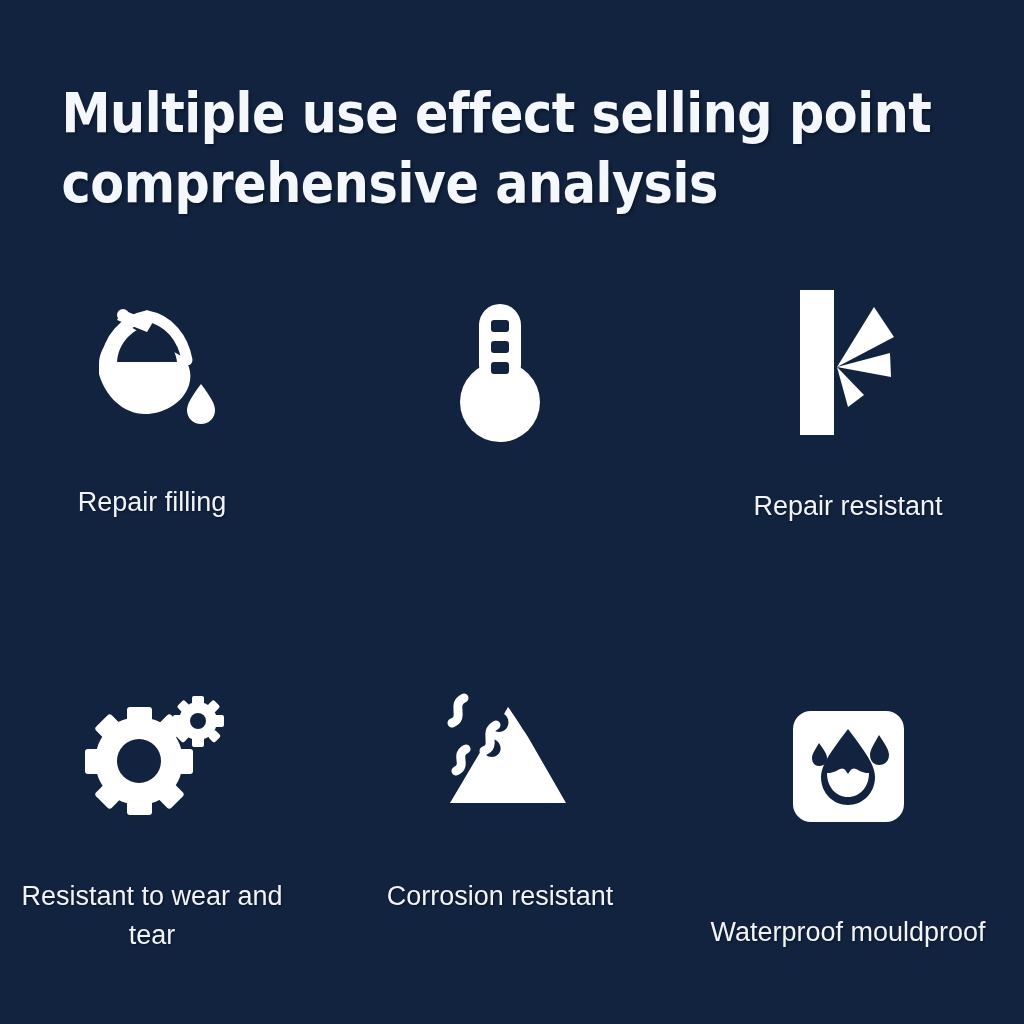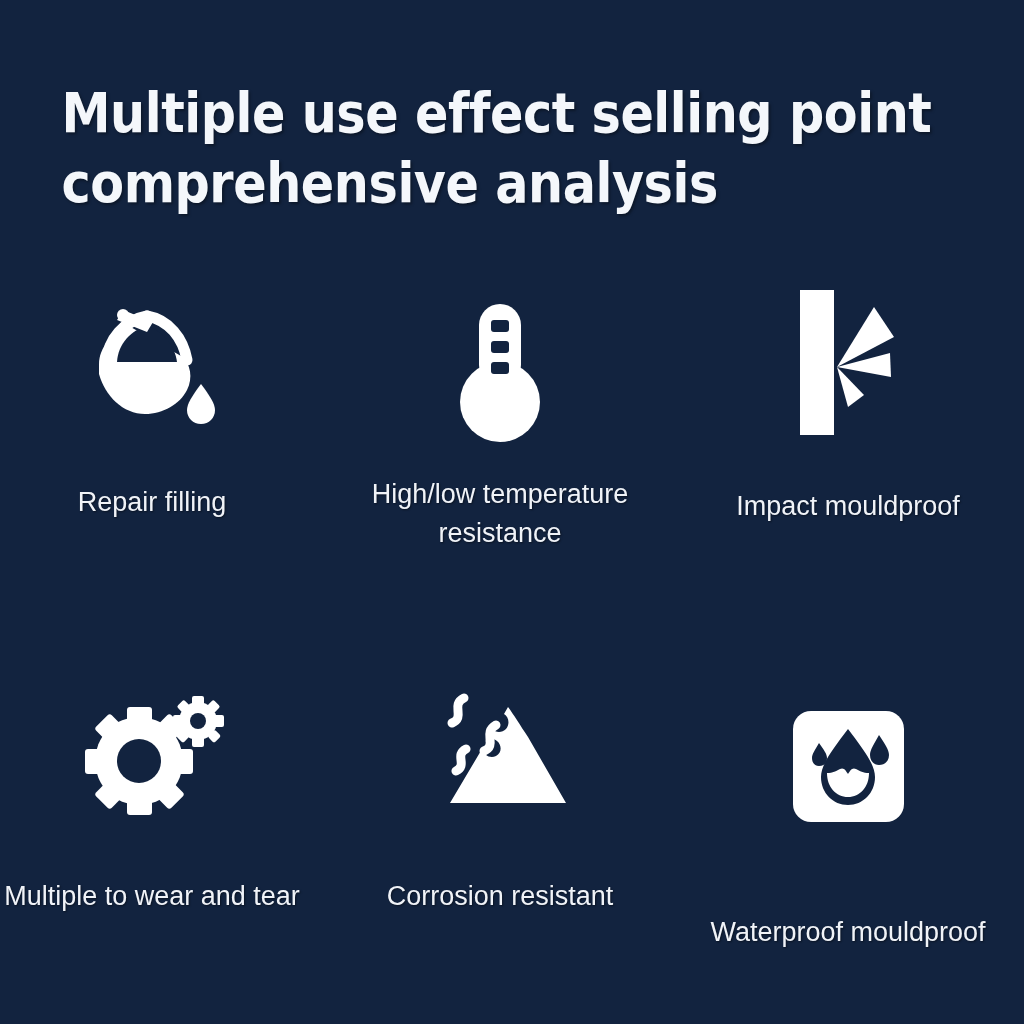--- a/index.html
+++ b/index.html
@@ -142,39 +142,38 @@
             <rect x="44" y="6" width="42" height="82" rx="21"></rect>
 
             <circle cx="65" cy="104" r="40"></circle>
 
             <rect x="56" y="22" width="18" height="12" rx="3" fill="#12233f"></rect>
             <rect x="56" y="43" width="18" height="12" rx="3" fill="#12233f"></rect>
             <rect x="56" y="64" width="18" height="12" rx="3" fill="#12233f"></rect>
           </g>
         </svg>
       </div>
-      <div class="feat-label">High/low temperature resistance</div>
     </div>
 
     <div class="cell c-impact">
       <div class="icon-wrap">
         <svg width="140" height="155" viewBox="0 0 140 155" aria-hidden="true">
           <g fill="#ffffff">
 
             <rect x="22" y="5" width="34" height="145"></rect>
 
             <path d="M59 82 L96 22 L116 52 L59 82 Z"></path>
 
             <path d="M59 82 L112 68 L113 92 L59 82 Z"></path>
 
             <path d="M59 82 L86 110 L70 122 L59 82 Z"></path>
           </g>
         </svg>
       </div>
-      <div class="feat-label">Impact mouldproof</div>
+      <div class="feat-label">Repair resistant</div>
     </div>
 
   </div>
 
   <div class="row row-2">
 
     <div class="cell c-wear">
       <div class="icon-wrap">
         <svg width="150" height="140" viewBox="0 0 150 140" aria-hidden="true">
           <g fill="#ffffff">
@@ -201,21 +200,21 @@
               <rect x="137" y="32" width="10" height="12" rx="2"></rect>
               <rect x="101" y="19" width="10" height="9" rx="2" transform="rotate(-45 106 23)"></rect>
               <rect x="132" y="19" width="10" height="9" rx="2" transform="rotate(45 137 23)"></rect>
               <rect x="101" y="49" width="10" height="9" rx="2" transform="rotate(45 106 53)"></rect>
               <rect x="132" y="49" width="10" height="9" rx="2" transform="rotate(-45 137 53)"></rect>
               <circle cx="121" cy="38" r="8" fill="#12233f"></circle>
             </g>
           </g>
         </svg>
       </div>
-      <div class="feat-label">Multiple to wear and tear</div>
+      <div class="feat-label">Resistant to wear and tear</div>
     </div>
 
     <div class="cell c-corrosion">
       <div class="icon-wrap">
         <svg width="160" height="160" viewBox="0 0 160 160" aria-hidden="true">
           <g fill="#ffffff">
 
             <path d="M88 44
                      C94 52 100 62 108 74
                      L146 140 L30 140

